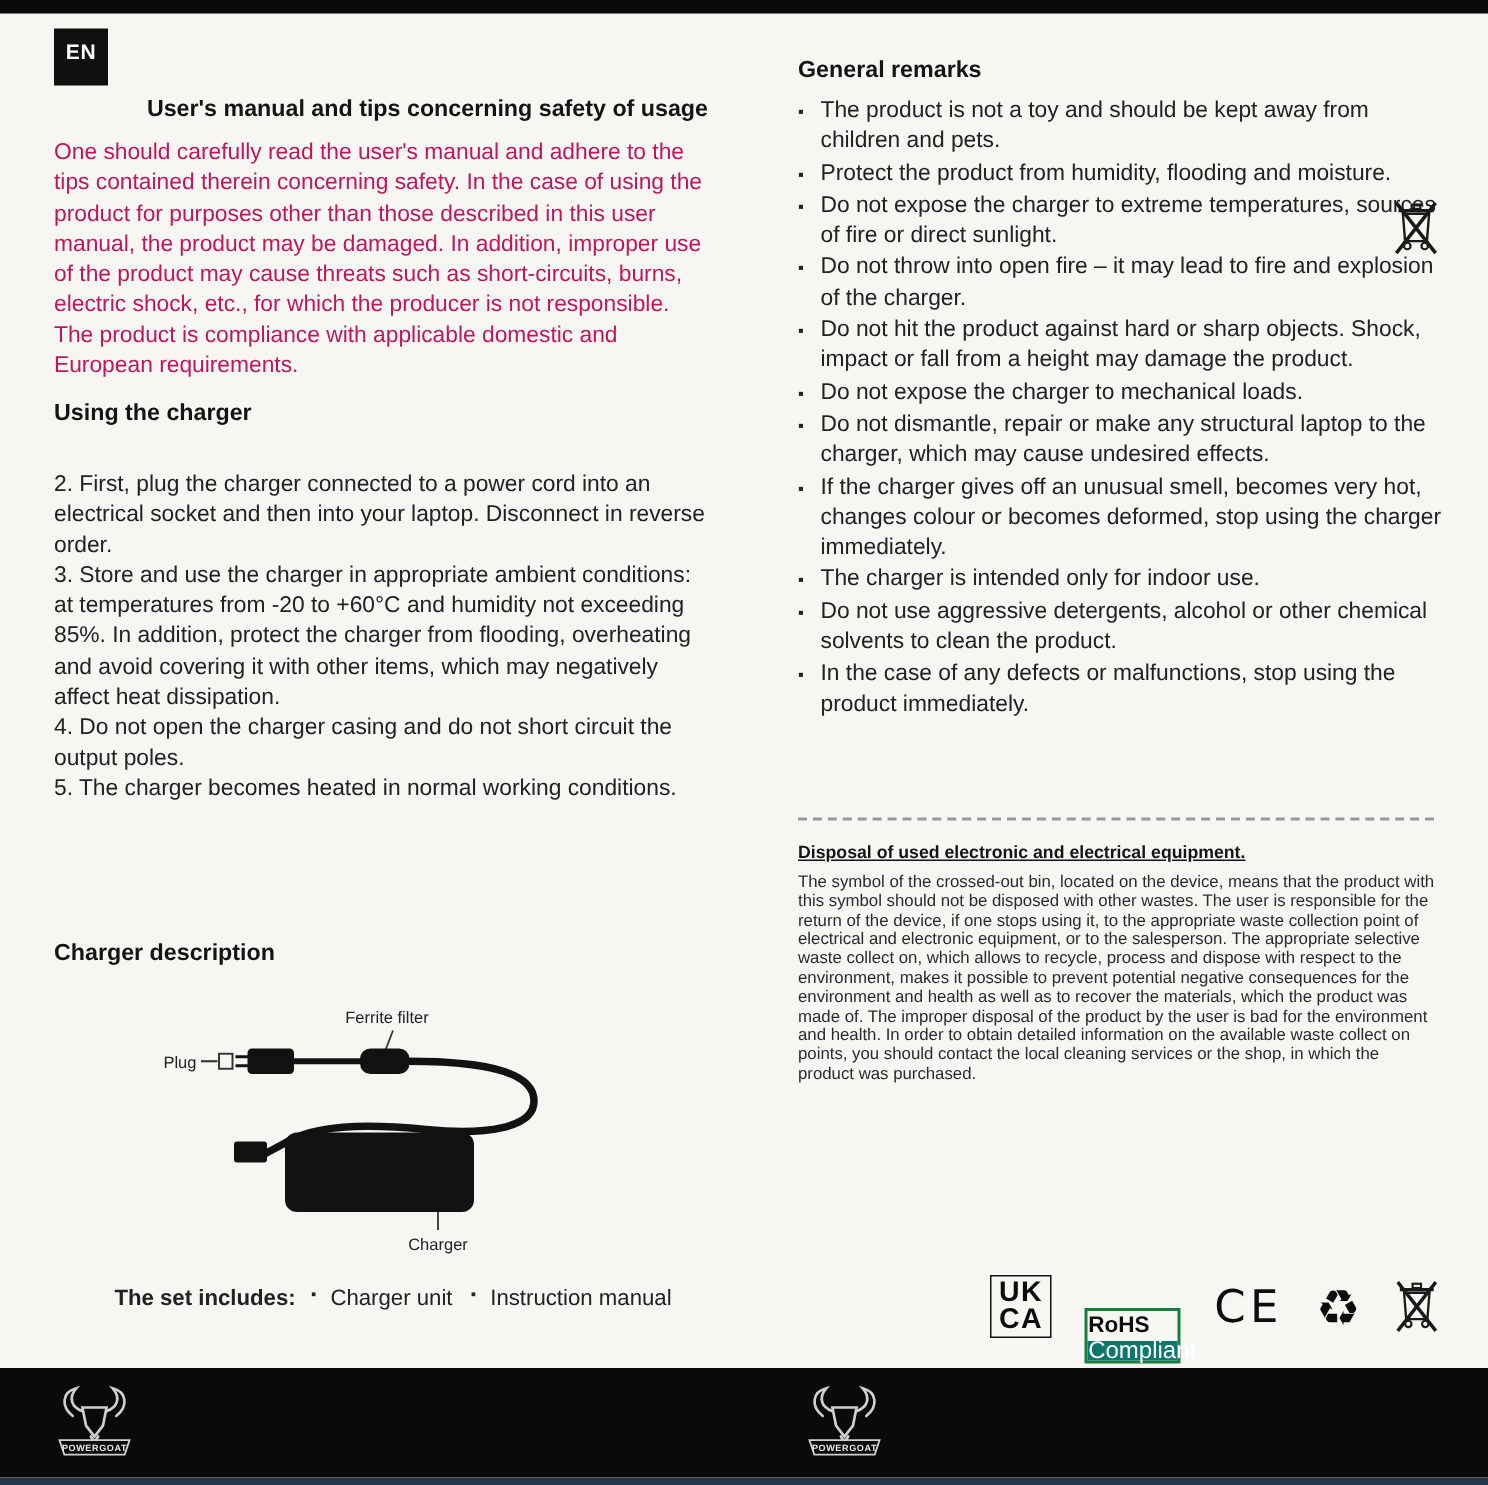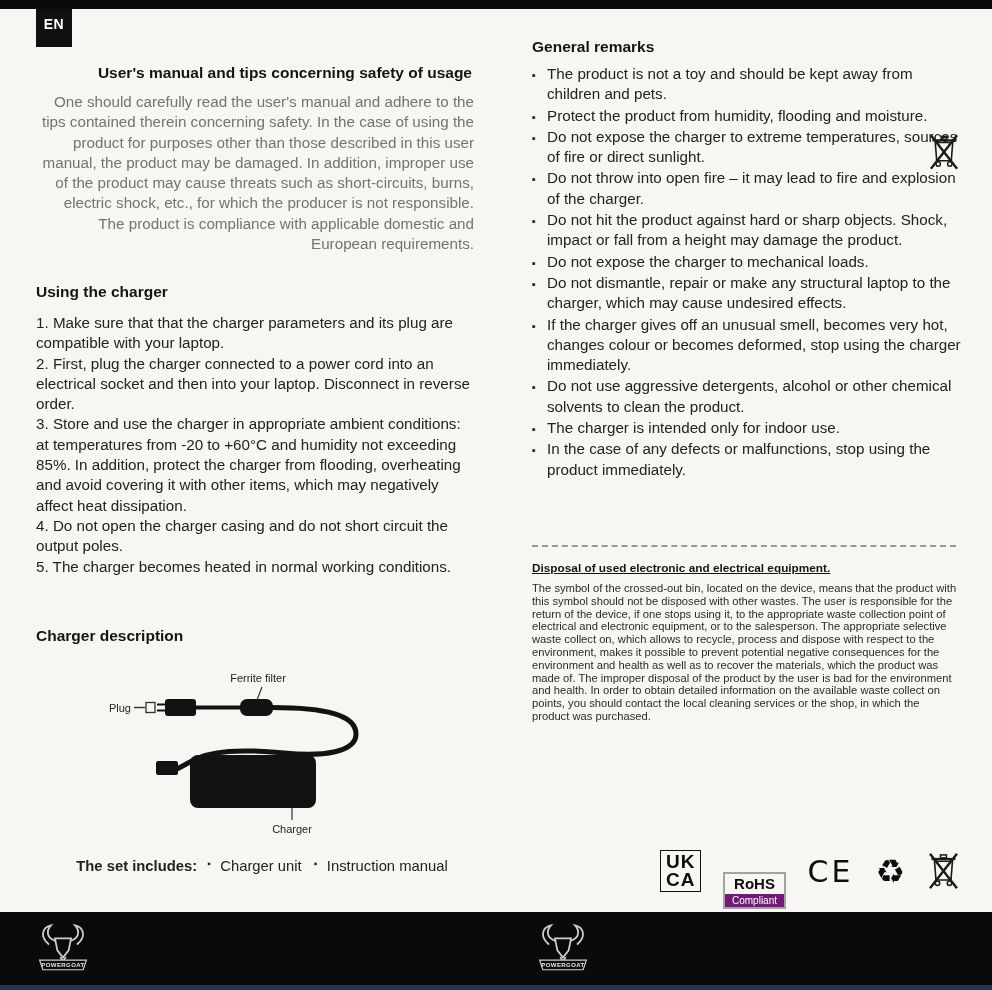--- a/index.html
+++ b/index.html
@@ -5,50 +5,50 @@
   * { box-sizing: border-box; }
   html,body { margin:0; padding:0; background:#333; }
   .page {
     position:relative; width:992px; height:990px; overflow:hidden;
     background:#f7f6f3; color:#1e1e1e;
     font-family:"Liberation Sans","DejaVu Sans",sans-serif;
   }
   .abs { position:absolute; }
   .top-bar { position:absolute; left:0; top:0; width:100%; height:9px; background:#0a0a0a; }
   .en-badge {
-    position:absolute; left:36px; top:9px; width:36px; height:38px;
+    position:absolute; left:36px; top:19px; width:36px; height:38px;
     background:#101010; color:#ffffff; font-weight:bold; font-size:14px;
     display:flex; align-items:flex-start; justify-content:center; padding-top:7px;
     letter-spacing:0.5px;
   }
   .h-main, .h-sub { font-weight:bold; font-size:15.5px; margin:0; color:#141414;text-align:right; }
-  .body { font-size:15.2px; line-height:20.3px; margin:0; color:#737373;text-align:right; }
+  .body { font-size:15.2px; line-height:20.3px; margin:0; color:#be185d; }
   .steps p { font-size:15.2px; line-height:20.3px; margin:0; color:#222; }
   .bullets { list-style:none; margin:0; padding:0; }
   .bullets li {
     position:relative; padding-left:15px; font-size:15.2px; line-height:20.3px;
     color:#222; margin-bottom:1px;
   }
   .bullets li::before { content:"▪"; position:absolute; left:0; top:1px; font-size:11px; color:#222; }
   .divider { border-top:2px dashed #989898; height:0; }
   .h-small { font-size:11.8px; font-weight:bold; margin:0; color:#141414; }
   .small { font-size:11.2px; line-height:12.8px; margin:0; color:#2a2a2a; }
   .diagram text { font-size:11px; fill:#222; font-family:"Liberation Sans",sans-serif; }
 
   .set-includes { font-size:14.8px; color:#222; }
   .set-includes .lbl { font-weight:bold; margin-right:6px; }
   .inc-item { position:relative; padding-left:13px; margin-right:8px; }
   .inc-item::before { content:"▪"; position:absolute; left:0; top:0; font-size:10px; }
 
   .certs { display:flex; align-items:center; justify-content:flex-end; gap:22px; }
   .ukca { display:flex; flex-direction:column; align-items:center; border:1.5px solid #111; padding:2px 5px; }
   .ukca span { font-weight:bold; font-size:19px; line-height:18px; letter-spacing:1px; color:#0d0d0d; }
-  .rohs { border:2px solid #a3a3a3; width:64px; text-align:center; background:#f7f6f3;margin-top:38px; }
+  .rohs { border:2px solid #15803d; width:64px; text-align:left; background:#f7f6f3;margin-top:38px; }
   .rohs-top { font-weight:bold; font-size:15px; line-height:20px; color:#0d0d0d; }
-  .rohs-bottom { background:#701a75; color:#fff; font-size:10px; line-height:13px; }
+  .rohs-bottom { background:#0f766e; color:#fff; font-size:16px; line-height:13px; }
   .ce { font-size:30px; font-weight:normal; letter-spacing:3px; color:#0d0d0d; font-family:"DejaVu Sans",sans-serif; }
   .recycle { font-size:33px; line-height:33px; color:#0d0d0d; font-family:"DejaVu Sans",sans-serif; }
 
   .footer { position:absolute; left:0; top:912px; width:100%; height:73px; background:#0a0a0a; }
   .bottom-strip { position:absolute; left:0; top:985px; width:100%; height:5px; background:#24364a; }
   .goat { position:absolute; top:11px; }
   .goat-1 { left:34px; }
   .goat-2 { left:534px; }
 </style>
 </head>
@@ -59,24 +59,23 @@
   <div class="top-bar"></div>
 
   <div class="en-badge">
     <span>EN</span>
   </div>
 
   <h2 class="h-main abs" style="left:36px; top:64px; width:436px;">User's manual and tips concerning safety of usage</h2>
 
   <p class="body abs" style="left:36px; top:92px; width:438px;">One should carefully read the user's manual and adhere to the tips contained therein concerning safety. In the case of using the product for purposes other than those described in this user manual, the product may be damaged. In addition, improper use of the product may cause threats such as short-circuits, burns, electric shock, etc., for which the producer is not responsible. The product is compliance with applicable domestic and European requirements.</p>
 
-  <h2 class="h-sub abs" style="left:36px; top:283px;">Using the charger</h2>
+  <h2 class="h-sub abs" style="left:36px; top:267px;">Using the charger</h2>
 
   <div class="steps abs" style="left:36px; top:313px; width:438px;">
-    <p>1. Make sure that that the charger parameters and its plug are compatible with your laptop.</p>
     <p>2. First, plug the charger connected to a power cord into an electrical socket and then into your laptop. Disconnect in reverse order.</p>
     <p>3. Store and use the charger in appropriate ambient conditions: at temperatures from -20 to +60°C and humidity not exceeding 85%. In addition, protect the charger from flooding, overheating and avoid covering it with other items, which may negatively affect heat dissipation.</p>
     <p>4. Do not open the charger casing and do not short circuit the output poles.</p>
     <p>5. The charger becomes heated in normal working conditions.</p>
   </div>
 
   <h2 class="h-sub abs" style="left:36px; top:627px;">Charger description</h2>
 
   <svg class="diagram abs" style="left:36px; top:650px;" width="440" height="192" viewBox="0 0 440 192">
 
@@ -114,22 +113,22 @@
 
   <ul class="bullets abs" style="left:532px; top:64px; width:430px;">
     <li>The product is not a toy and should be kept away from children and pets.</li>
     <li>Protect the product from humidity, flooding and moisture.</li>
     <li>Do not expose the charger to extreme temperatures, sources of fire or direct sunlight.</li>
     <li>Do not throw into open fire – it may lead to fire and explosion of the charger.</li>
     <li>Do not hit the product against hard or sharp objects. Shock, impact or fall from a height may damage the product.</li>
     <li>Do not expose the charger to mechanical loads.</li>
     <li>Do not dismantle, repair or make any structural laptop to the charger, which may cause undesired effects.</li>
     <li>If the charger gives off an unusual smell, becomes very hot, changes colour or becomes deformed, stop using the charger immediately.</li>
+    <li>The charger is intended only for indoor use.</li>
     <li>Do not use aggressive detergents, alcohol or other chemical solvents to clean the product.</li>
-    <li>The charger is intended only for indoor use.</li>
     <li>In the case of any defects or malfunctions, stop using the product immediately.</li>
   </ul>
 
   <svg class="abs" style="left:928px; top:132px;" width="32" height="40" viewBox="0 0 44 52">
     <g stroke="#1a1a1a" fill="none">
       <path d="M10 13 L34 13 L32 38 L12 38 Z" stroke-width="2.2"></path>
       <line x1="6" y1="10" x2="38" y2="10" stroke-width="3"></line>
       <rect x="18" y="4.5" width="8" height="4" stroke-width="2"></rect>
       <circle cx="14" cy="42.5" r="3" stroke-width="2"></circle>
       <circle cx="30" cy="42.5" r="3" stroke-width="2"></circle>

